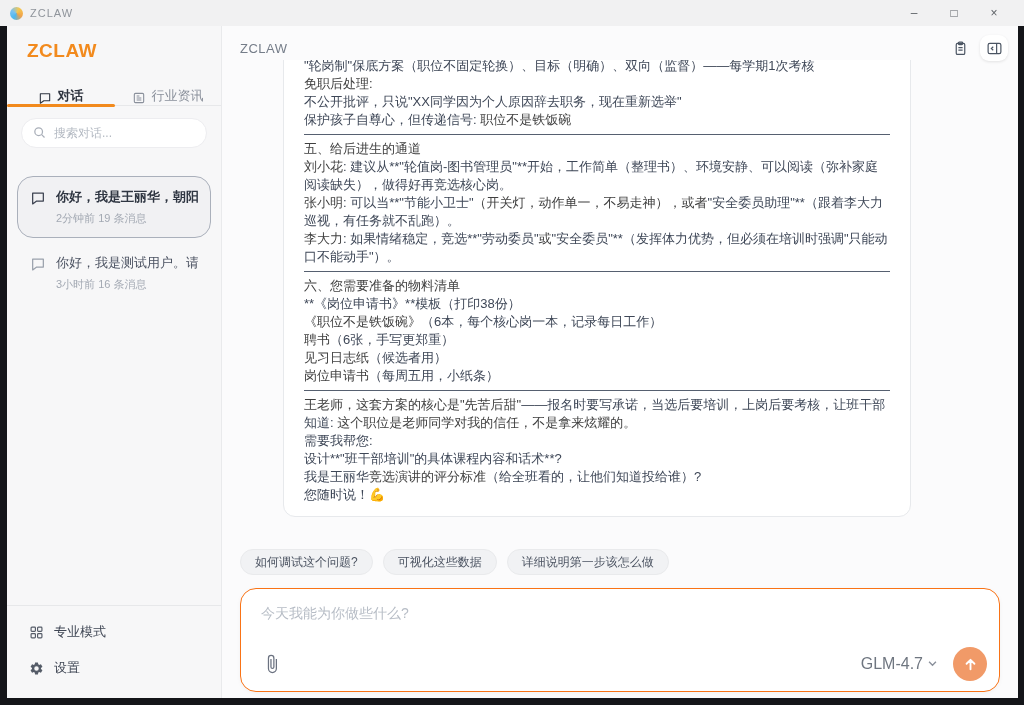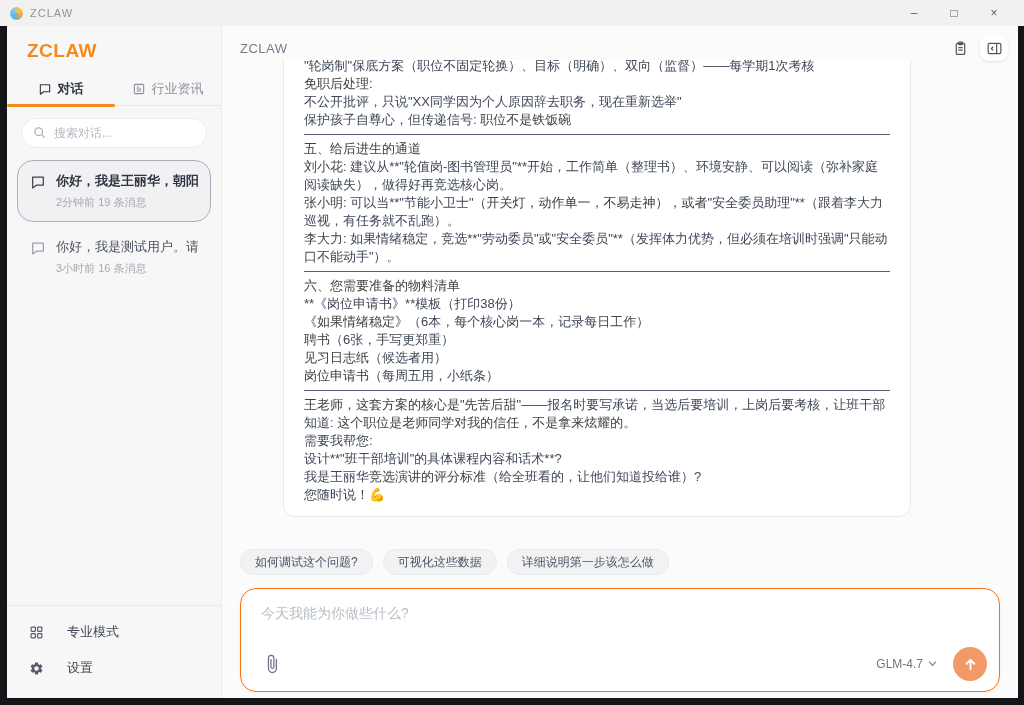--- a/index.html
+++ b/index.html
@@ -19,42 +19,42 @@
   
   .frame { position:absolute; top:26px; left:0; width:1024px; height:679px;
            padding:0 6px 7px 7px; background:#141519; }
   .app { width:100%; height:100%; display:flex; background:#fbfbfc; overflow:hidden; }
 
   
   .sidebar { width:215px; background:#f7f7f8; border-right:1px solid #e9eaec;
              display:flex; flex-direction:column; flex-shrink:0; }
   .side-logo { margin:14px 0 10px 20px; font-size:19px; font-weight:700; color:#f28a1d; letter-spacing:.5px; }
   .tabs { display:flex; height:34px; border-bottom:1px solid #e7e8ea; position:relative; }
-  .tab { flex:1; display:flex; align-items:center; justify-content:center; gap:6px;
+  .tab { flex:1; display:flex; align-items:flex-end; justify-content:center; gap:6px;
          font-size:13px; color:#8a909b; cursor:pointer; }
   .tab.active { color:#2f3540; font-weight:700; }
   .tab svg { width:14px; height:14px; stroke:currentColor; fill:none; stroke-width:1.4; }
   .tab-underline { position:absolute; left:0; bottom:-2px; width:108px; height:3px; background:#f28a1d; border-radius:2px; }
-  .search-wrap { margin:12px 14px 4px 14px; position:relative; }
+  .search-wrap { margin:12px 14px 20px 14px; position:relative; }
   .search-input { width:100%; height:30px; border:1px solid #ededf0; border-radius:16px; background:#ffffff;
                   padding:0 12px 0 32px; font-size:12px; color:#4a5160; outline:none; }
   .search-input::placeholder { color:#b3b9c2; }
   .search-icon { position:absolute; left:11px; top:7px; width:15px; height:15px; stroke:#a8aeb8; fill:none; stroke-width:1.5; }
   .conv-list { padding:8px 10px 0 10px; }
   .conv-item { display:flex; gap:10px; padding:11px 12px; border-radius:16px; border:1px solid transparent;
                cursor:pointer; margin-bottom:4px; }
   .conv-item.selected { background:#f1f1f3; border-color:#aab0bb; }
   .conv-icon { width:16px; height:16px; stroke:#9aa1ac; fill:none; stroke-width:1.4; margin-top:2px; flex-shrink:0; }
   .conv-item.selected .conv-icon { stroke:#3c4250; }
   .conv-body { min-width:0; }
   .conv-title { font-size:13px; color:#4a5160; white-space:nowrap; overflow:hidden; }
   .conv-item.selected .conv-title { font-weight:700; color:#2f3642; }
   .conv-meta { font-size:11px; color:#a3a9b3; margin-top:5px; }
   .side-footer { margin-top:auto; border-top:1px solid #e7e8ea; padding:8px 0 12px 0; }
-  .foot-item { display:flex; align-items:center; gap:23px; padding:9px 22px; font-size:13px; color:#3f4654; cursor:pointer; }
+  .foot-item { display:flex; align-items:center; gap:10px; padding:9px 22px; font-size:13px; color:#3f4654; cursor:pointer; }
   .foot-item svg { width:15px; height:15px; flex-shrink:0; }
   .icon-stroke { stroke:#555c68; fill:none; stroke-width:1.4; }
   .icon-fill { fill:#555c68; }
 
   
   .main { flex:1; position:relative; background:#fbfbfc; }
   .main-header { position:absolute; top:8px; left:18px; right:10px; height:28px;
                  display:flex; align-items:center; }
   .main-title { font-size:13px; color:#757d89; letter-spacing:.5px; }
   .header-icons { margin-left:auto; display:flex; align-items:center; gap:6px; }
@@ -79,21 +79,21 @@
   
   .composer { position:absolute; top:562px; left:18px; width:760px; height:104px; background:#ffffff;
               border:1px solid #f97316; border-radius:16px; box-shadow:0 1px 4px rgba(0,0,0,.04); }
   .composer-input { position:absolute; top:12px; left:20px; right:20px; height:24px; border:none; outline:none;
                     font-size:14px; color:#3e4757; background:transparent;
                     font-family:"Liberation Sans","DejaVu Sans",sans-serif; }
   .composer-input::placeholder { color:#b7bdc6; }
   .composer-bottom { position:absolute; left:16px; right:12px; bottom:10px; display:flex; align-items:center; }
   .clip-btn { width:30px; height:30px; display:flex; align-items:center; justify-content:center; cursor:pointer; }
   .clip-btn svg { width:20px; height:20px; fill:#6b7280; }
-  .model-select { margin-left:auto; display:flex; align-items:center; gap:5px; font-size:12px; color:#6f7680;
+  .model-select { margin-left:auto; display:flex; align-items:center; gap:5px; font-size:16px; color:#6f7680;
                   cursor:pointer; padding:4px 6px; }
   .model-select svg { width:9px; height:6px; stroke:#8a909b; fill:none; stroke-width:1.6; }
   .send-btn { width:34px; height:34px; border-radius:50%; background:#f19a68; border:none; margin-left:10px;
               display:flex; align-items:center; justify-content:center; cursor:pointer; }
   .send-btn svg { width:15px; height:15px; stroke:#ffffff; fill:none; stroke-width:2; }
 </style>
 </head>
 <body>
 
 <div class="titlebar">
@@ -206,21 +206,21 @@
             <p class="mline"><span>不公开批评，只说"XX同学因为个人原因辞去职务，现在重新选举"</span></p>
             <p class="mline"><span>保护孩子自尊心，但传递信号: </span><span class="b">职位不是铁饭碗</span></p>
             <div class="mhr"></div>
             <p class="mline"><span class="b">五、给后进生的通道</span></p>
             <p class="mline"><span class="b">刘小花</span><span>: 建议从**"轮值岗-图书管理员"**开始，工作简单（整理书）、环境安静、可以阅读（弥补家庭阅读缺失），做得好再竞选核心岗。</span></p>
             <p class="mline"><span class="b">张小明</span><span>: 可以当**"节能小卫士"</span><span class="b">（开关灯，动作单一，不易走神），或者</span><span>"安全委员助理"**（跟着李大力巡视，有任务就不乱跑）。</span></p>
             <p class="mline"><span class="b">李大力</span><span>: 如果情绪稳定，竞选**"劳动委员"</span><span class="b">或</span><span>"安全委员"**（发挥体力优势，但必须在培训时强调"只能动口不能动手"）。</span></p>
             <div class="mhr"></div>
             <p class="mline"><span class="b">六、您需要准备的物料清单</span></p>
             <p class="mline"><span>**《岗位申请书》**模板（打印38份）</span></p>
-            <p class="mline"><span class="b">《如果情绪稳定》</span><span>（6本，每个核心岗一本，记录每日工作）</span></p>
+            <p class="mline"><span class="b">《职位不是铁饭碗》</span><span>（6本，每个核心岗一本，记录每日工作）</span></p>
             <p class="mline"><span class="b">聘书</span><span>（6张，手写更郑重）</span></p>
             <p class="mline"><span class="b">见习日志纸</span><span>（候选者用）</span></p>
             <p class="mline"><span class="b">岗位申请书</span><span>（每周五用，小纸条）</span></p>
             <div class="mhr"></div>
             <p class="mline"><span class="b">王老师，这套方案的核心是"先苦后甜"</span><span>——报名时要写承诺，当选后要培训，上岗后要考核，让班干部知道: </span><span class="b">这个职位是老师同学对我的信任，不是拿来炫耀的。</span></p>
             <p class="mline"><span>需要我帮您:</span></p>
             <p class="mline"><span>设计**"班干部培训"的具体课程内容和话术**?</span></p>
             <p class="mline"><span>我是王丽华</span><span class="b">竞选演讲的评分标准</span><span>（给全班看的，让他们知道投给谁）?</span></p>
             <p class="mline"><span>您随时说！</span><span class="emoji">💪</span></p>
           </div>

